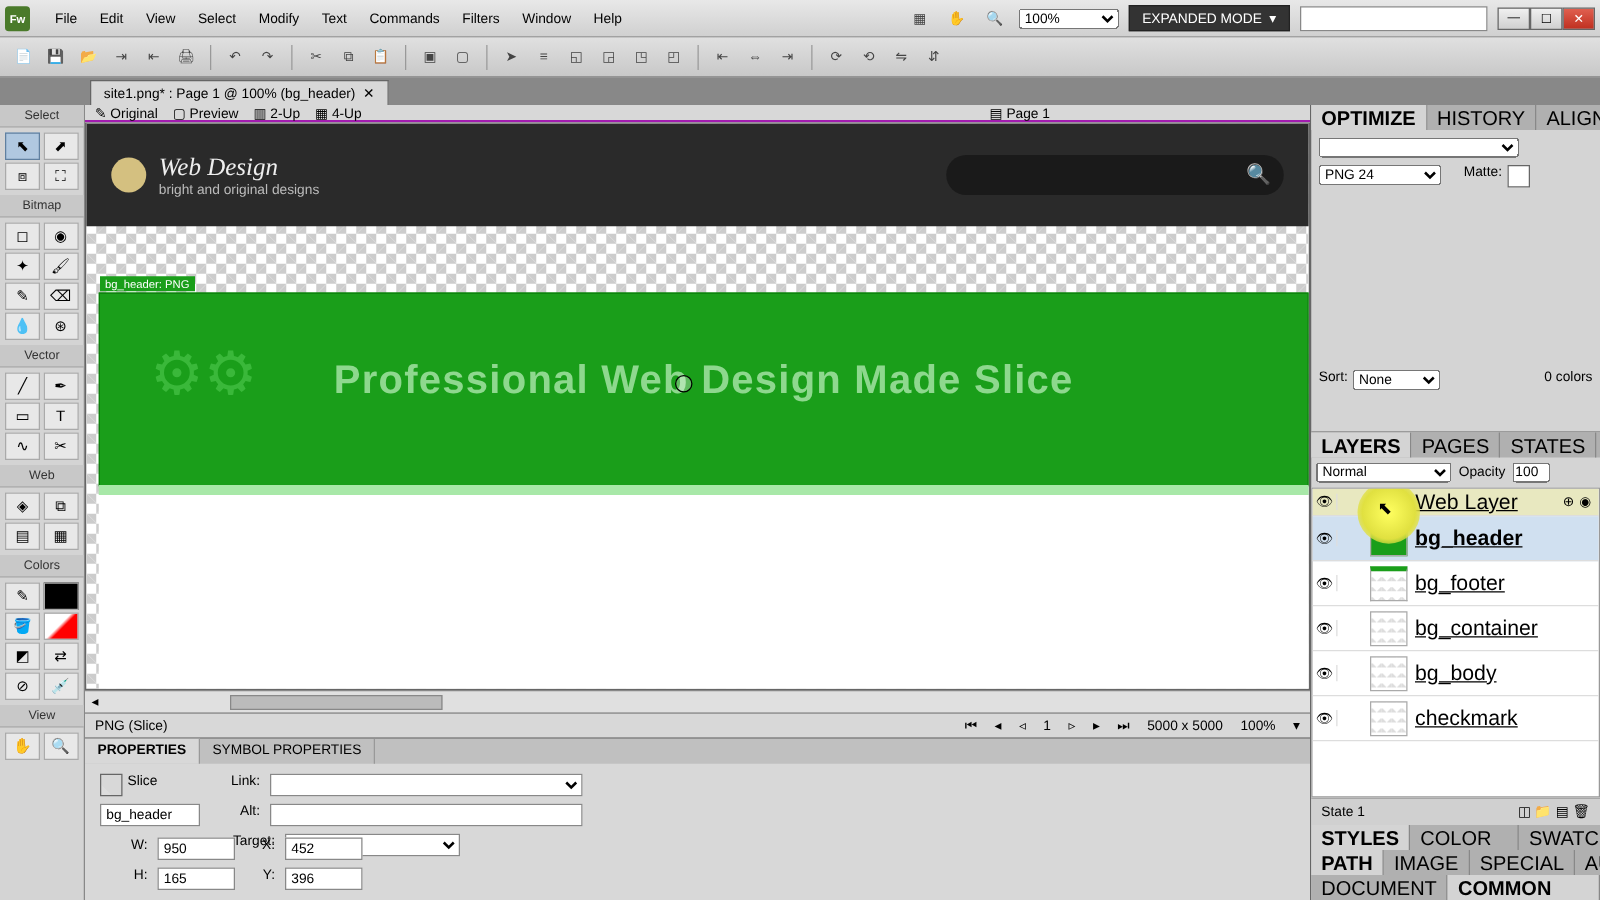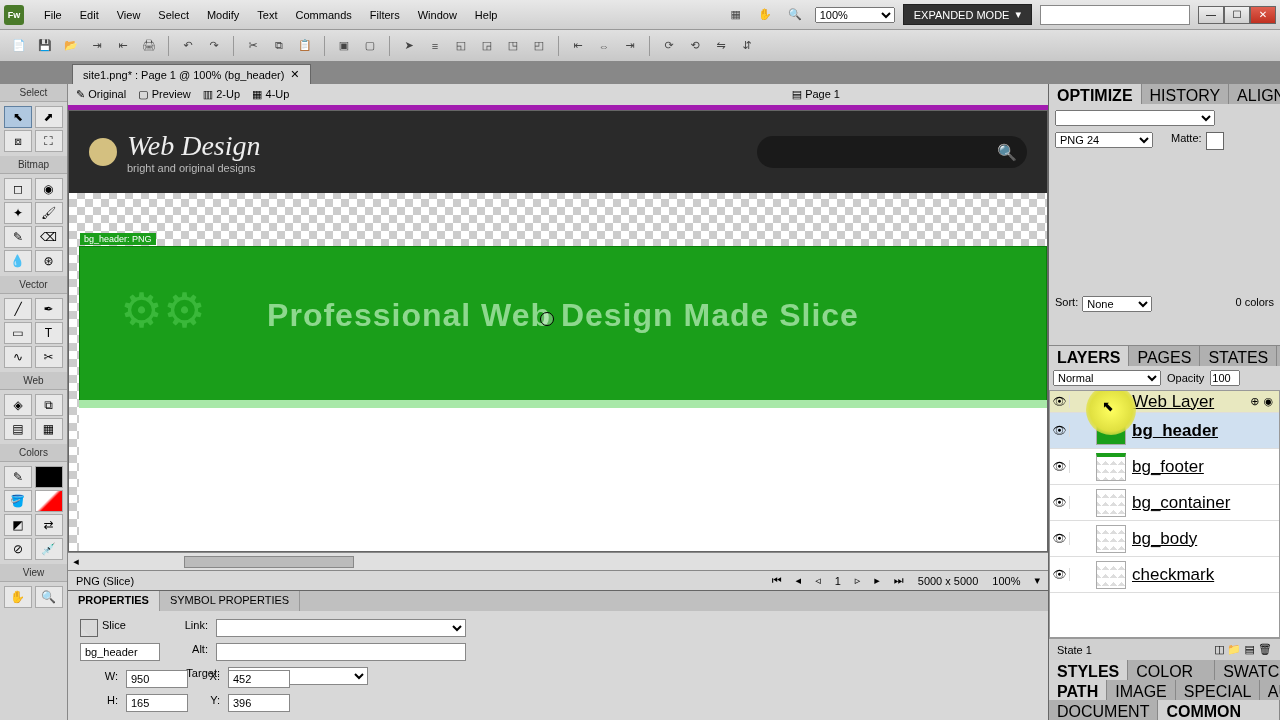--- a/index.html
+++ b/index.html
@@ -31,28 +31,28 @@
 
 
 .toolpanel { width:68px; background:#d4d4d4; border-right:1px solid #888; display:flex; flex-direction:column;}
 .toolgroup-label { text-align:center; padding:3px 0; font-size:10px; color:#333; background:#c8c8c8; border-bottom:1px solid #aaa;}
 .toolgrid { display:grid; grid-template-columns:1fr 1fr; gap:2px; padding:4px;}
 .toolbtn { width:28px; height:22px; border:1px solid #aaa; background:#e8e8e8; display:flex; align-items:center; justify-content:center; font-size:12px;}
 .toolbtn.active { background:#b0c8e0; border-color:#6080a0;}
 
 
 .canvas-col { flex:1; display:flex; flex-direction:column; background:#a0a0a0;}
-.viewmodes { height:26px; background:#d8d8d8; border-bottom:5px solid #a21caf; display:flex; align-items:center; padding:0 8px; gap:12px;}
+.viewmodes { height:14px; background:#d8d8d8; border-bottom:2px solid #a21caf; display:flex; align-items:center; padding:0 8px; gap:12px;}
 .viewmodes .pagelabel { margin-left:auto; margin-right:200px;}
 .canvas-viewport { flex:1; background:#fff; position:relative; overflow:hidden; margin:0; border:1px solid #666;}
 .checker { position:absolute; inset:0; background-image: linear-gradient(45deg,#ccc 25%,transparent 25%),linear-gradient(-45deg,#ccc 25%,transparent 25%),linear-gradient(45deg,transparent 75%,#ccc 75%),linear-gradient(-45deg,transparent 75%,#ccc 75%); background-size:16px 16px; background-position:0 0,0 8px,8px -8px,-8px 0;}
 .dark-header { position:absolute; top:0; left:0; right:0; height:82px; background:#2a2a2a; display:flex; align-items:center; padding:0 20px;}
 .dark-header .logo-area { display:flex; align-items:center; gap:10px;}
 .dark-header .circle { width:28px; height:28px; border-radius:50%; background:#d4c080;}
-.dark-header .brand { font-family:cursive; font-size:28px; color:#eee; font-style:italic;}
+.dark-header .brand { font-family:cursive; font-size:20px; color:#eee; font-style:italic;}
 .dark-header .tagline { font-size:11px; color:#bbb;}
 .dark-header .searchpill { margin-left:auto; width:270px; height:32px; background:#1a1a1a; border-radius:16px; display:flex; align-items:center; justify-content:flex-end; padding-right:10px;}
 .green-slice { position:absolute; top:135px; left:10px; right:0; height:155px; background:#1a9e1a; border:1px solid #0a7e0a;}
 .slice-label { position:absolute; top:-14px; left:0; background:#1a9e1a; color:#fff; font-size:9px; padding:1px 4px;}
 .green-slice .gears { position:absolute; left:40px; top:35px; color:#3ab83a; font-size:48px;}
 .green-slice .headline { position:absolute; left:0; right:0; top:50px; text-align:center; font-size:32px; font-weight:bold; color:#8ed88e; letter-spacing:1px;}
 .cursor-marker { position:absolute; width:14px; height:14px; border:1px solid #000;  background:rgba(255,255,255,0.3); border-radius:50%;}
 .slice-handles { position:absolute; top:289px; left:10px; right:0; height:8px; background:#a8e8a8;}
 .hscroll { height:18px; background:#e0e0e0; border-top:1px solid #888; display:flex; align-items:center;}
 .hscroll .thumb { margin-left:100px; width:170px; height:12px; background:#bbb; border:1px solid #888;}

